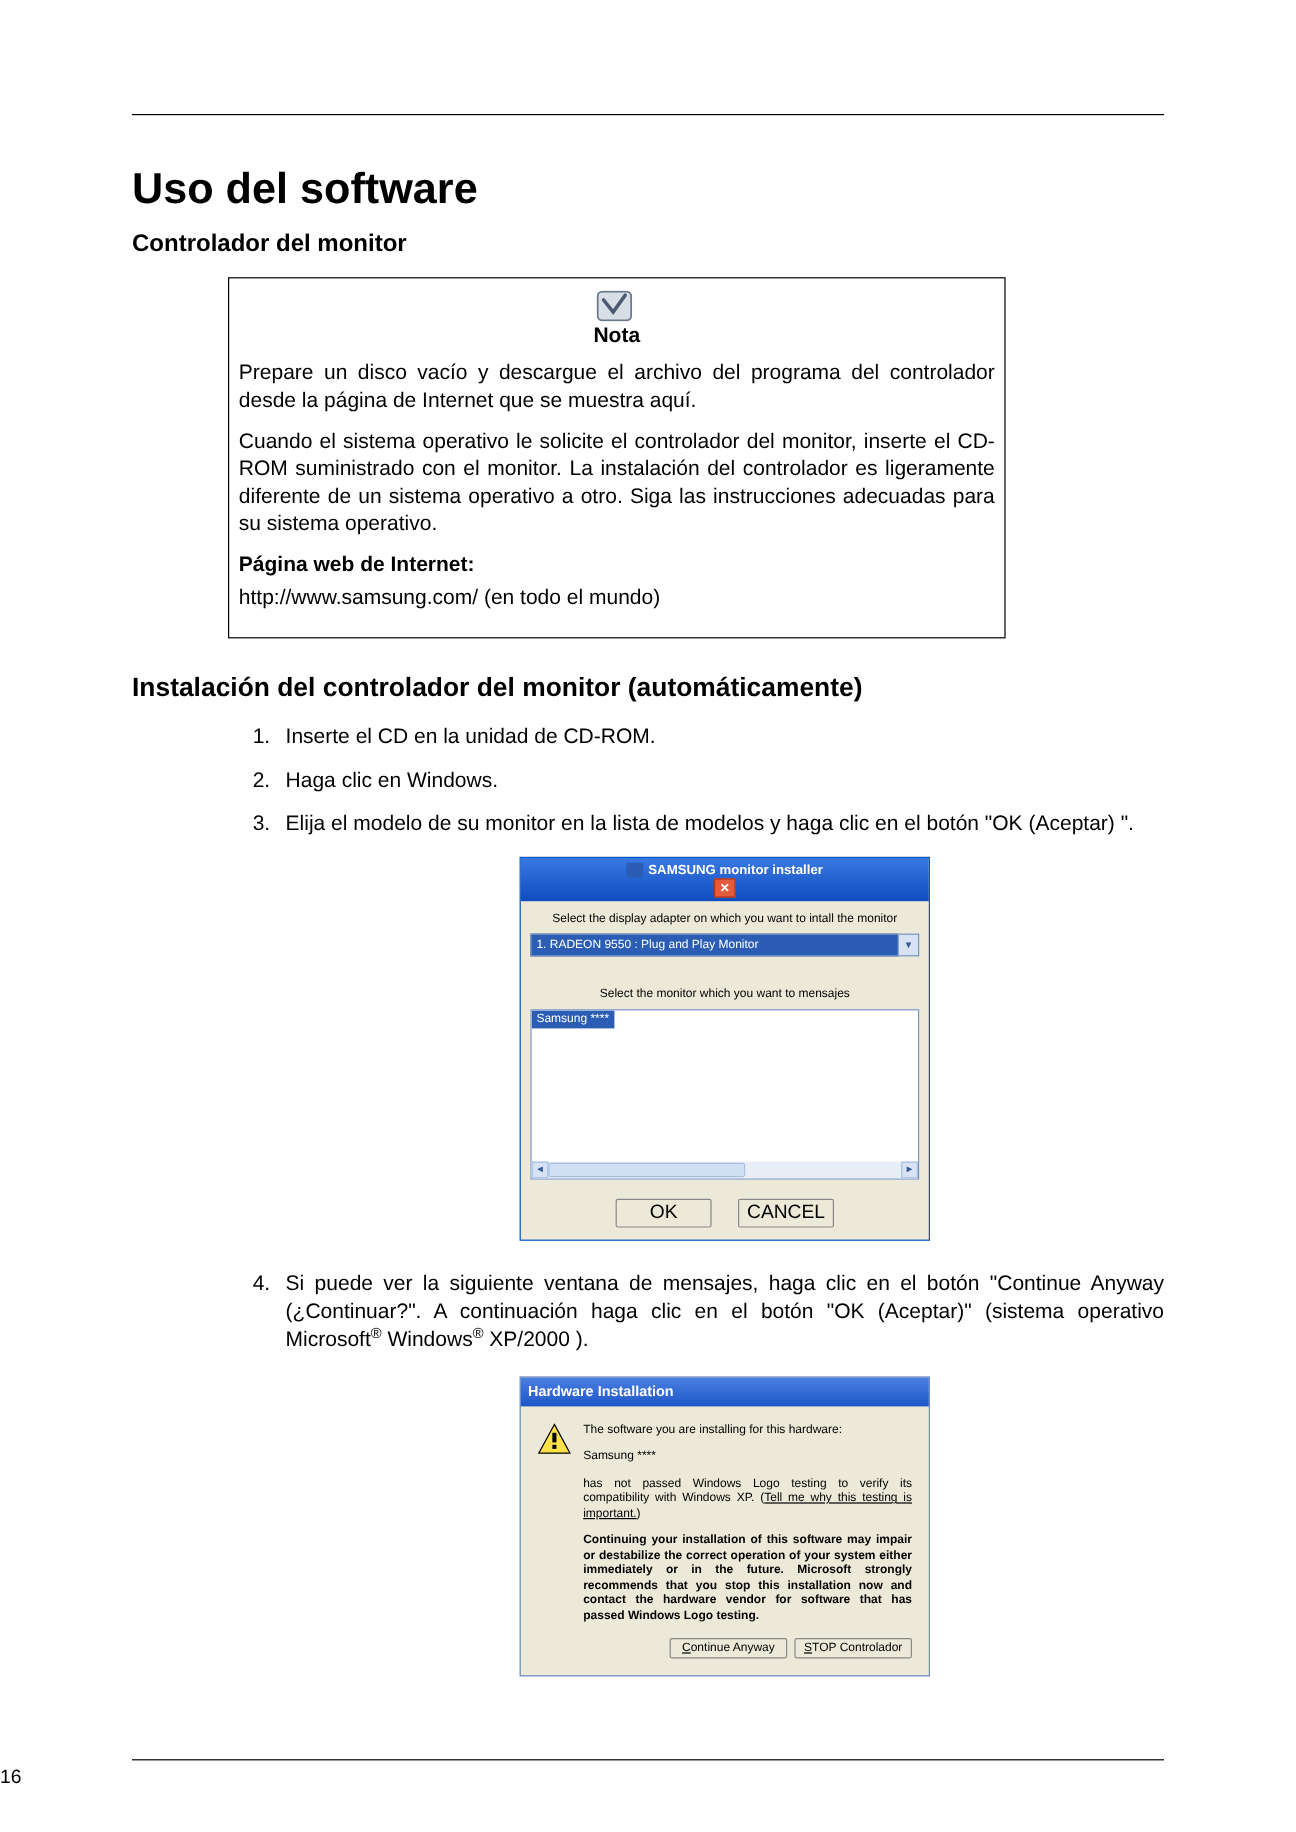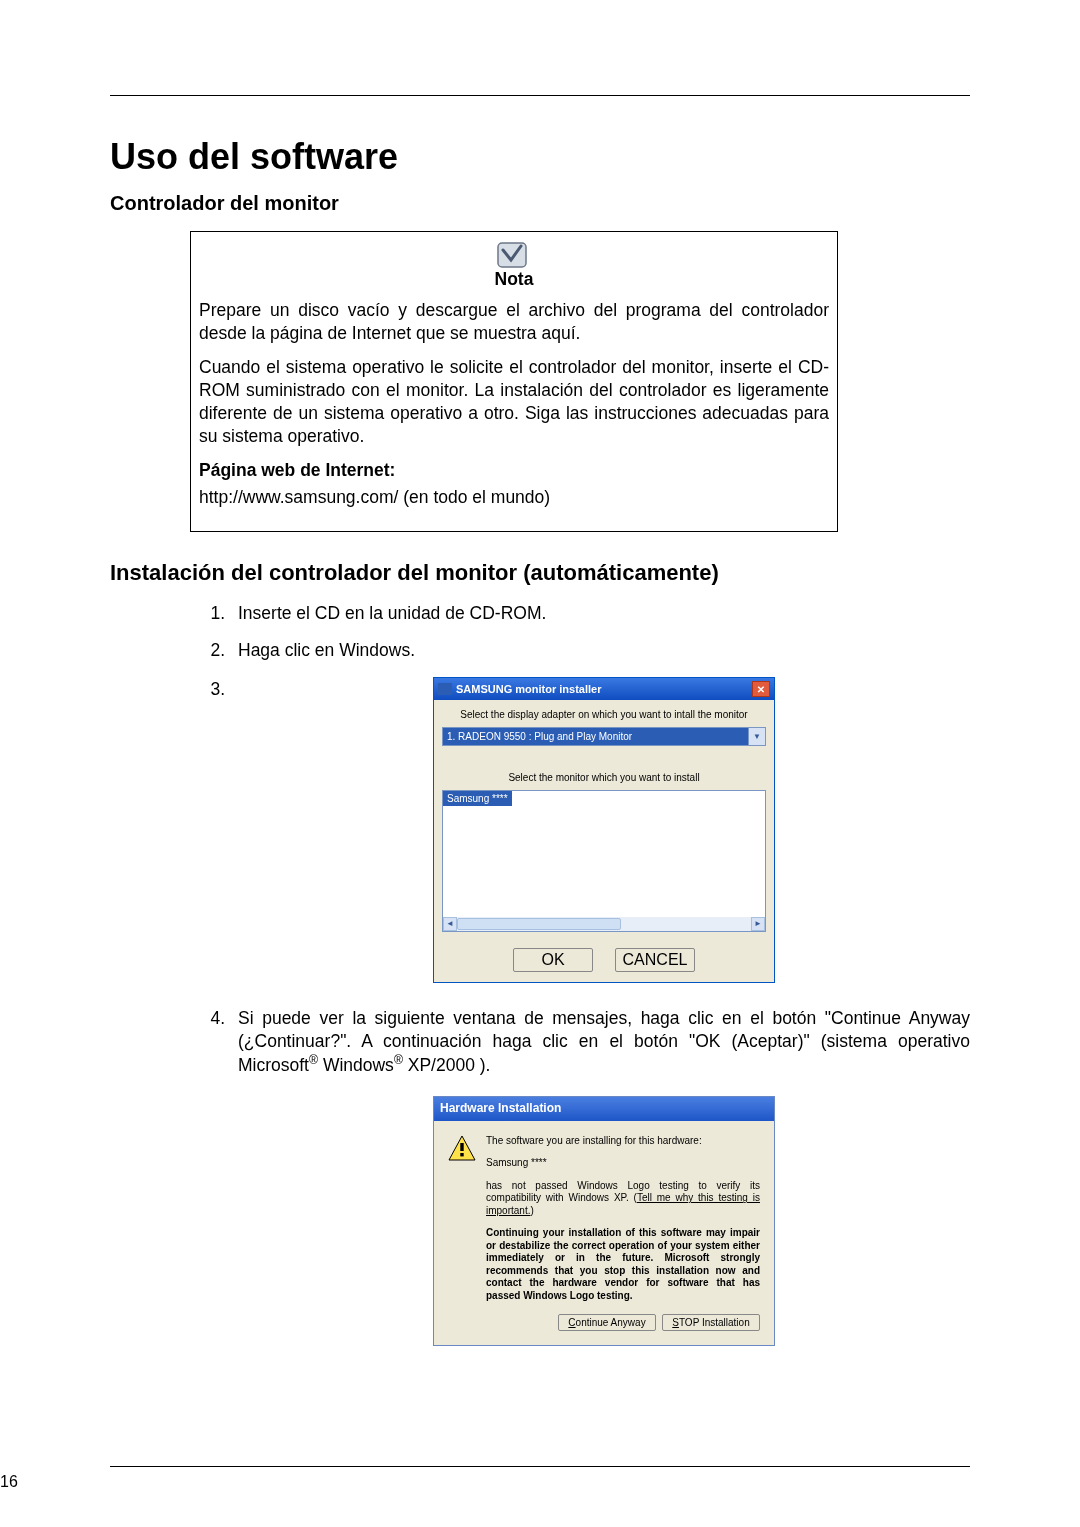--- a/index.html
+++ b/index.html
@@ -102,20 +102,21 @@
   }
   .installer-title {
     background: linear-gradient(#3a79e2, #0f4cc0);
     color: #fff;
     font-weight: bold;
     font-size: 11px;
     padding: 3px 4px;
     display: flex;
     align-items: center;
     justify-content: space-between;
+    flex-direction: column;
   }
   .installer-title .left {
     display: flex;
     align-items: center;
     gap: 4px;
   }
   .title-icon {
     width: 14px;
     height: 12px;
     background: #2a5db3;
@@ -318,37 +319,38 @@
     <div class="bold">Página web de Internet:</div>
     <p class="plain">http://www.samsung.com/ (en todo el mundo)</p>
   </div>
 
   <h2 class="subtitle2">Instalación del controlador del monitor (automáticamente)</h2>
 
   <ol class="steps">
     <li>Inserte el CD en la unidad de CD-ROM.</li>
     <li>Haga clic en Windows.</li>
     <li>
+      <span>Elija el modelo de su monitor en la lista de modelos y haga clic en el botón "OK (Aceptar) ".</span>
 
       
       <div class="installer-wrap">
         <div class="installer-title">
           <span class="left">
             <span class="title-icon"></span>
             <span>SAMSUNG monitor installer</span>
           </span>
           <span class="close-btn">✕</span>
         </div>
         <div class="installer-body">
           <div class="caption">Select the display adapter on which you want to intall the monitor</div>
           <div class="dropdown">
             <div class="sel">1. RADEON 9550 : Plug and Play Monitor</div>
             <div class="arrow">▼</div>
           </div>
-          <div class="caption">Select the monitor which you want to install</div>
+          <div class="caption">Select the monitor which you want to mensajes</div>
           <div class="listbox">
             <span class="selected">Samsung ****</span>
             <div class="hscroll">
               <div class="harrow">◄</div>
               <div class="htrack">
                 <div class="hthumb"></div>
               </div>
               <div class="harrow">►</div>
             </div>
           </div>
@@ -378,21 +380,21 @@
             <p>The software you are installing for this hardware:</p>
             <p>Samsung ****</p>
             <p>
               <span>has not passed Windows Logo testing to verify its compatibility with Windows XP. (</span><span class="link">Tell me why this testing is important.</span><span>)</span>
             </p>
             <p class="strong">Continuing your installation of this software may impair or destabilize the correct operation of your system either immediately or in the future. Microsoft strongly recommends that you stop this installation now and contact the hardware vendor for software that has passed Windows Logo testing.</p>
           </div>
         </div>
         <div class="hw-btnrow">
           <button class="hw-btn"><u>C</u><span>ontinue Anyway</span></button>
-          <button class="hw-btn"><u>S</u><span>TOP Installation</span></button>
+          <button class="hw-btn"><u>S</u><span>TOP Controlador</span></button>
         </div>
       </div>
     </li>
   </ol>
 
   <div class="rule-bottom">
       <hr class="divider">
     </div>
 
   <div class="page-number">16</div>

